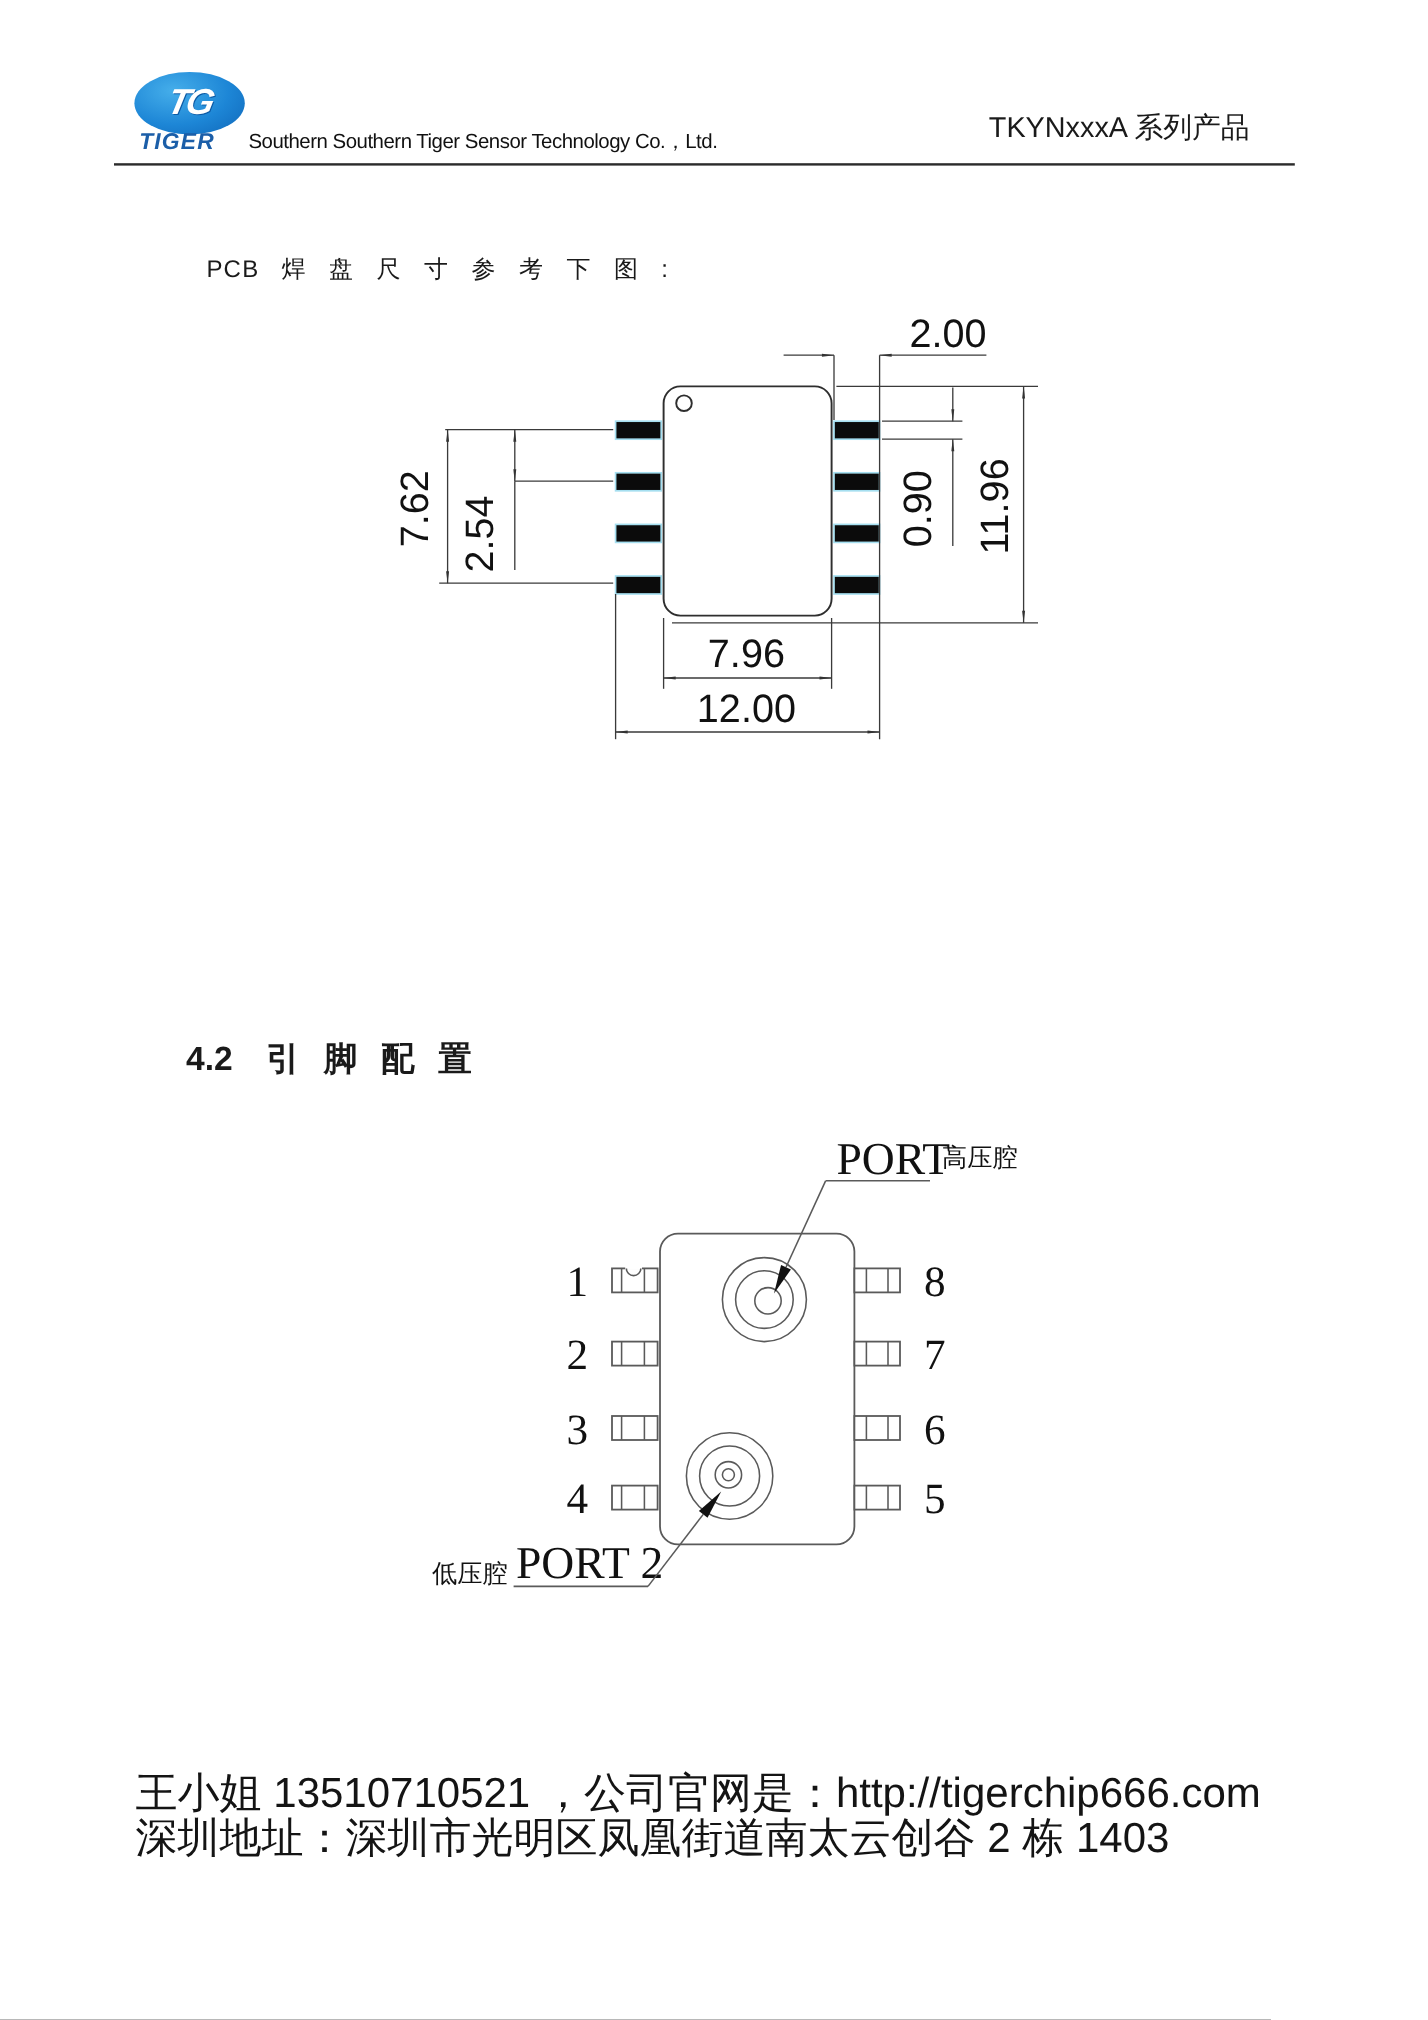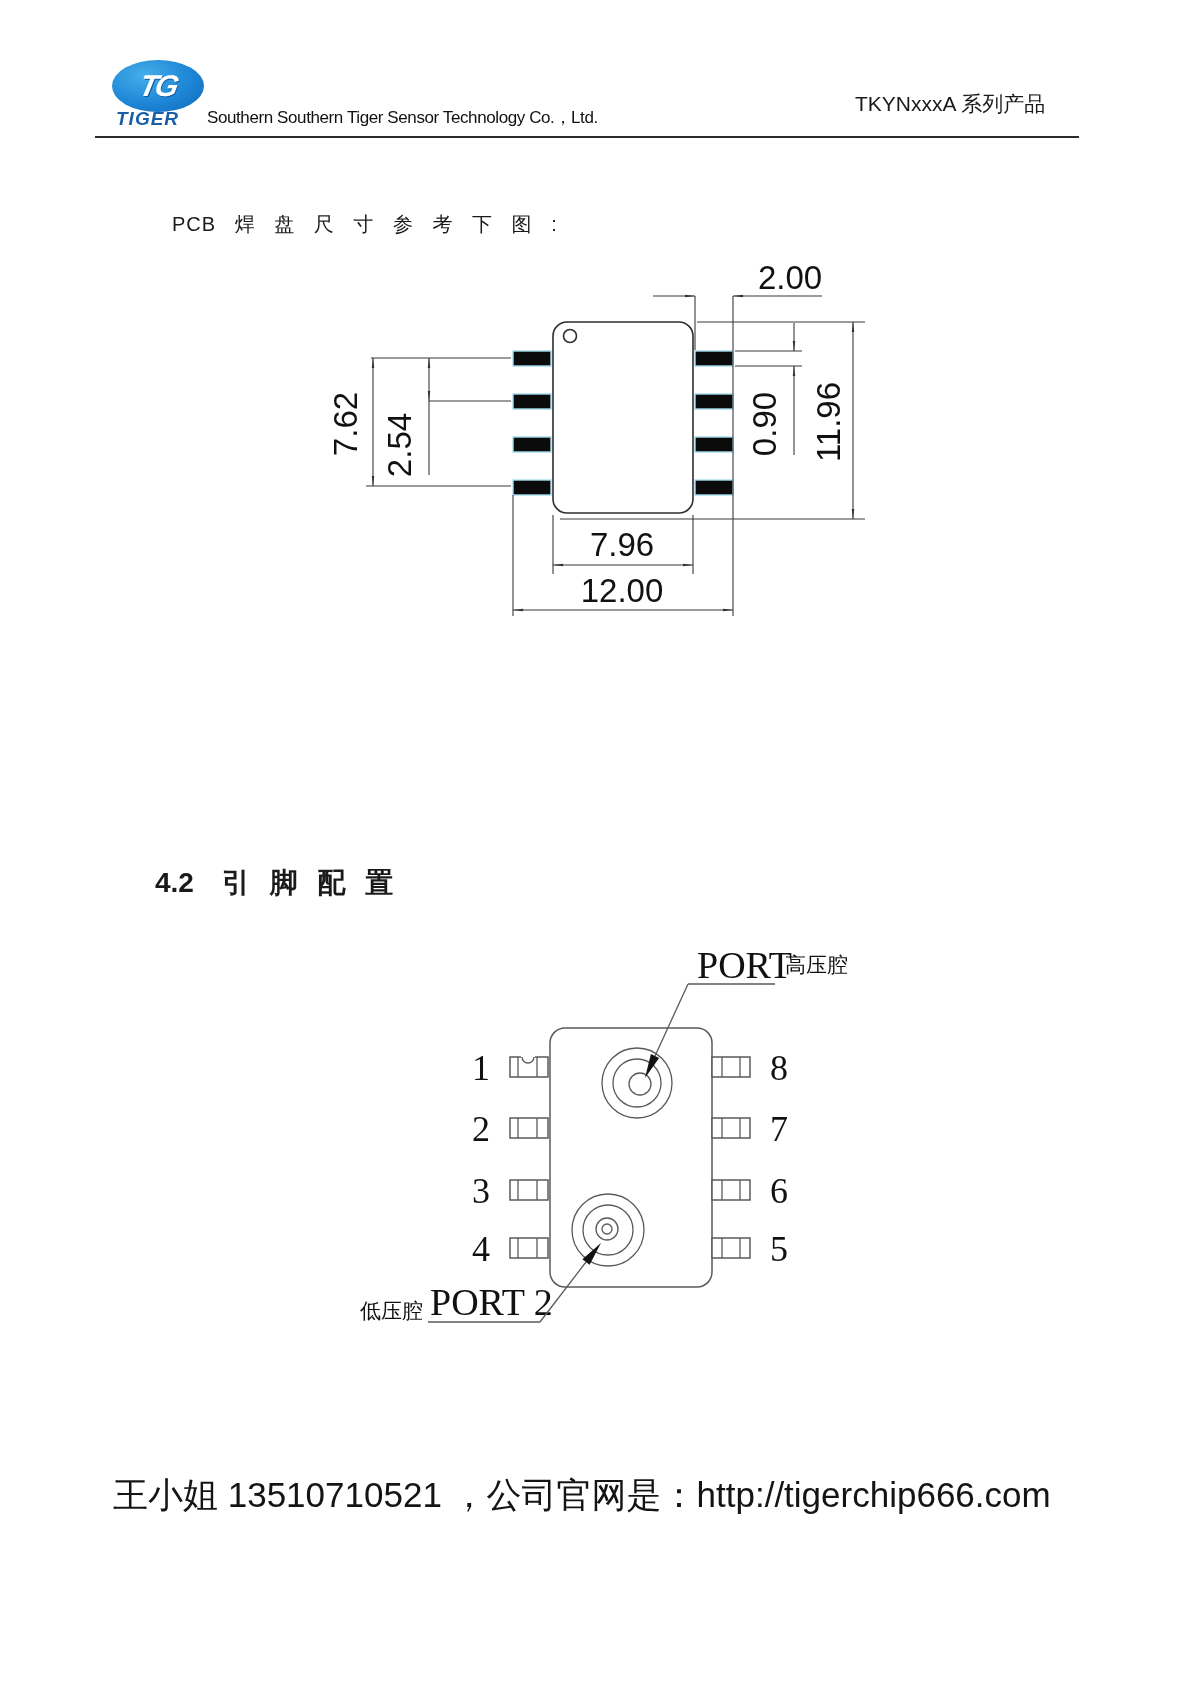--- a/index.html
+++ b/index.html
@@ -34,22 +34,22 @@
   }
   .company-cn{
     left:206px;top:62px;
     font-size:30px;font-weight:bold;letter-spacing:1px;white-space:nowrap;
   }
   .company-en{
     left:207px;top:106px;
     font-size:17px;letter-spacing:-0.4px;white-space:nowrap;color:#111;
   }
   .series{
-    left:855px;top:90px;width:230px;
-    font-size:21px;white-space:nowrap;
+    left:824px;top:90px;width:230px;
+    font-size:24px;white-space:nowrap;
   }
   .header-rule{
     left:95px;top:136px;width:984px;height:2px;background:#2b2b2b;
   }
 
   
   .pcb-caption{
     left:172px;top:182px;
     font-size:20px;word-spacing:12px;letter-spacing:1px;white-space:nowrap;margin-top:29px;
   }
@@ -242,15 +242,16 @@
       <text x="360" y="1318" font-size="21" fill="#333">低压腔</text>
       <text class="serif" x="430" y="1315" font-size="38">PORT 2</text>
       <line class="pin-line" x1="428" y1="1322" x2="540" y2="1322"></line>
       <line class="pin-line" x1="540" y1="1322" x2="586" y2="1262"></line>
       <polygon points="601,1243 589.6,1264.8 582.4,1259.2" fill="#111"></polygon>
     </g>
   </svg>
 
   <div class="abs footer">
     <div>王小姐 13510710521 ，公司官网是：http://tigerchip666.com</div>
+    <div>深圳地址：深圳市光明区凤凰街道南太云创谷 2 栋 1403</div>
   </div>
 
 </div>
 
 </body></html>

